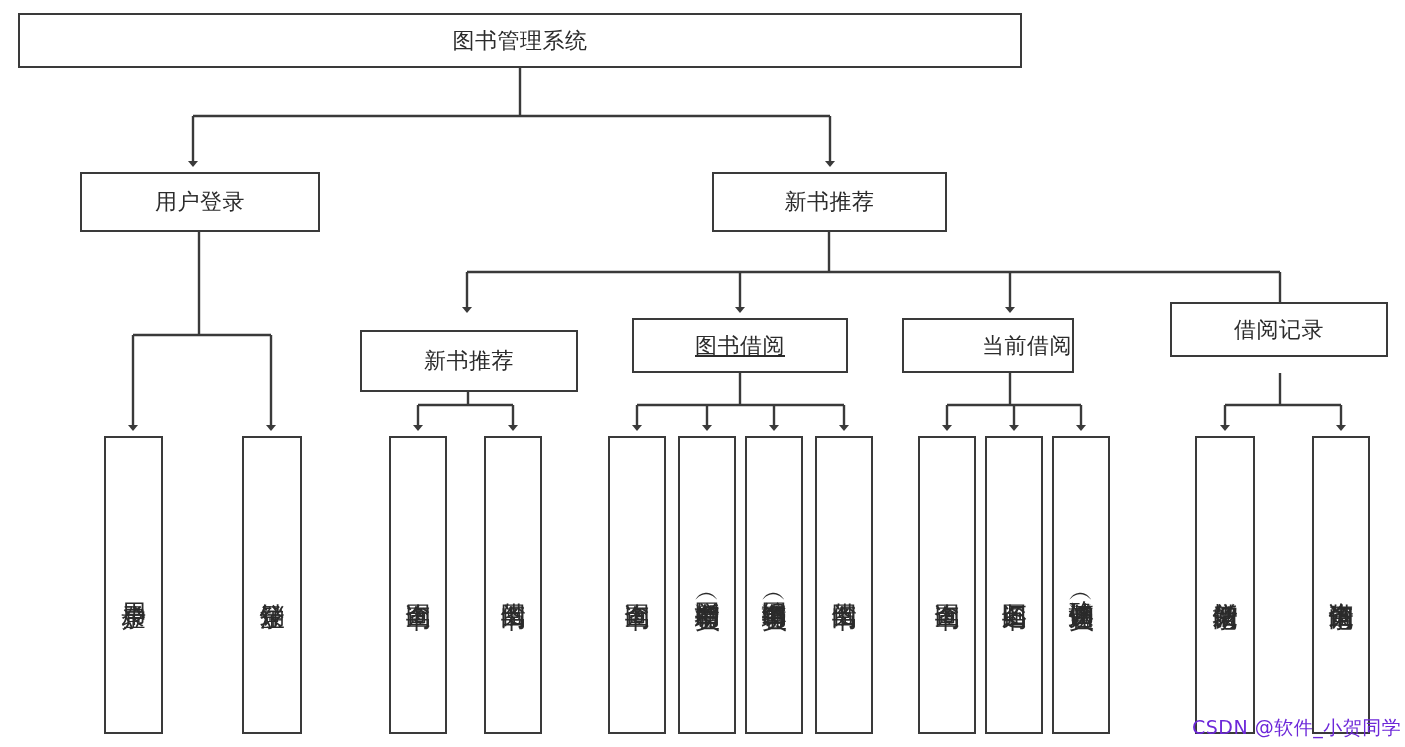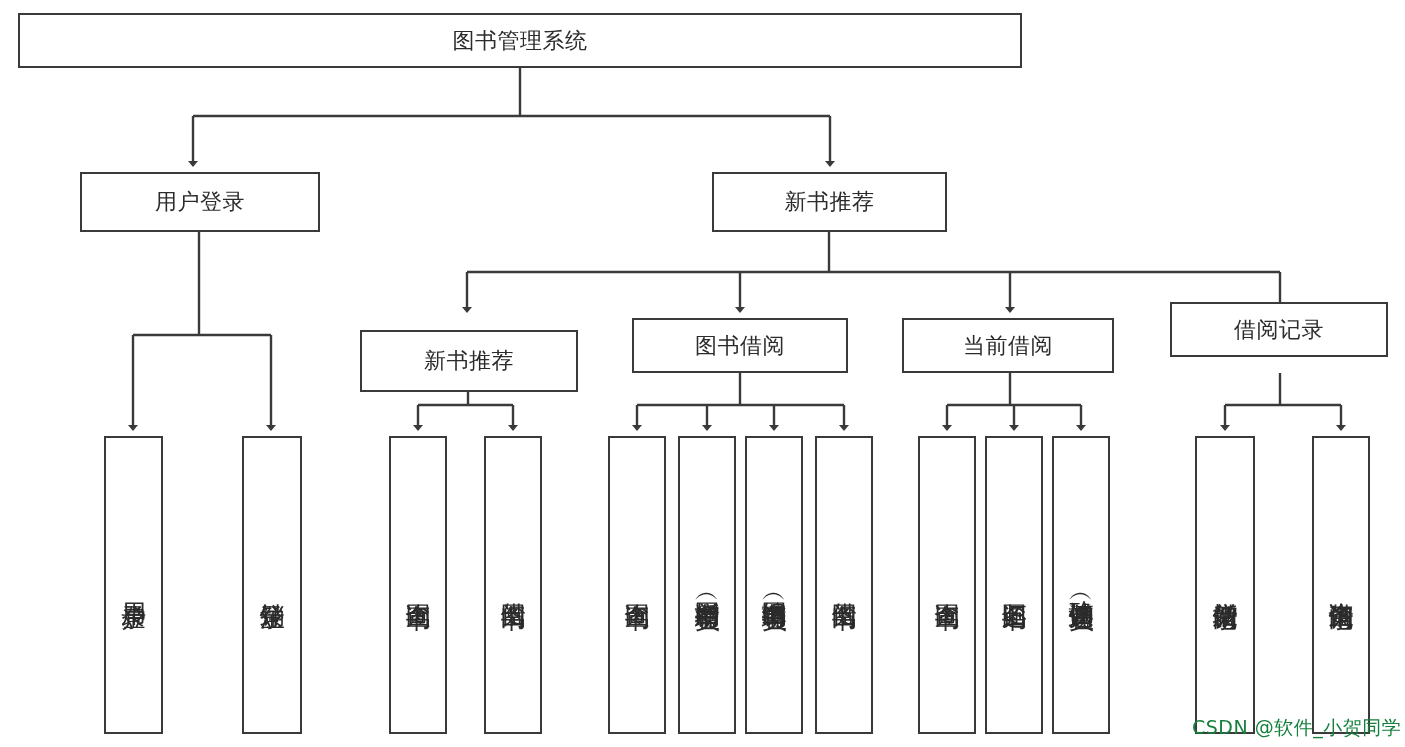--- a/index.html
+++ b/index.html
@@ -50,21 +50,21 @@
   }
   .node.vert .vlabel {
     writing-mode: vertical-rl;
     text-orientation: upright;
     display: block;
     max-height: 100%;
   }
   .watermark {
     position: absolute;
     font-size: 19px;
-    color: #15803d;
+    color: #6d28d9;
     white-space: nowrap;
     letter-spacing: 0.5px;
   }
 </style>
 </head>
 <body>
 
 <div id="canvas">
 
   <svg id="edges" viewBox="0 0 1405 747" xmlns="http://www.w3.org/2000/svg">
@@ -125,24 +125,24 @@
   <div class="node horiz" style="left:80px; top:172px; width:240px; height:60px;">
     <span>用户登录</span>
   </div>
   <div class="node horiz" style="left:712px; top:172px; width:235px; height:60px;">
     <span>新书推荐</span>
   </div>
 
   <div class="node horiz" style="left:360px; top:330px; width:218px; height:62px;">
     <span>新书推荐</span>
   </div>
-  <div class="node horiz" style="left:632px; top:318px; width:216px; height:55px;">
+  <div class="node horiz" style="left:632px; top:318px; width:216px; height:55px;text-decoration:underline;">
     <span>图书借阅</span>
   </div>
-  <div class="node horiz" style="left:902px; top:318px; width:212px; height:55px;">
+  <div class="node horiz" style="left:902px; top:318px; width:172px; height:55px;justify-content:flex-end;">
     <span>当前借阅</span>
   </div>
   <div class="node horiz" style="left:1170px; top:302px; width:218px; height:55px;">
     <span>借阅记录</span>
   </div>
 
   <div class="node vert" style="left:104px; top:436px; width:59px; height:298px;">
     <span class="vlabel">用户登录</span>
   </div>
   <div class="node vert" style="left:242px; top:436px; width:60px; height:298px;">

